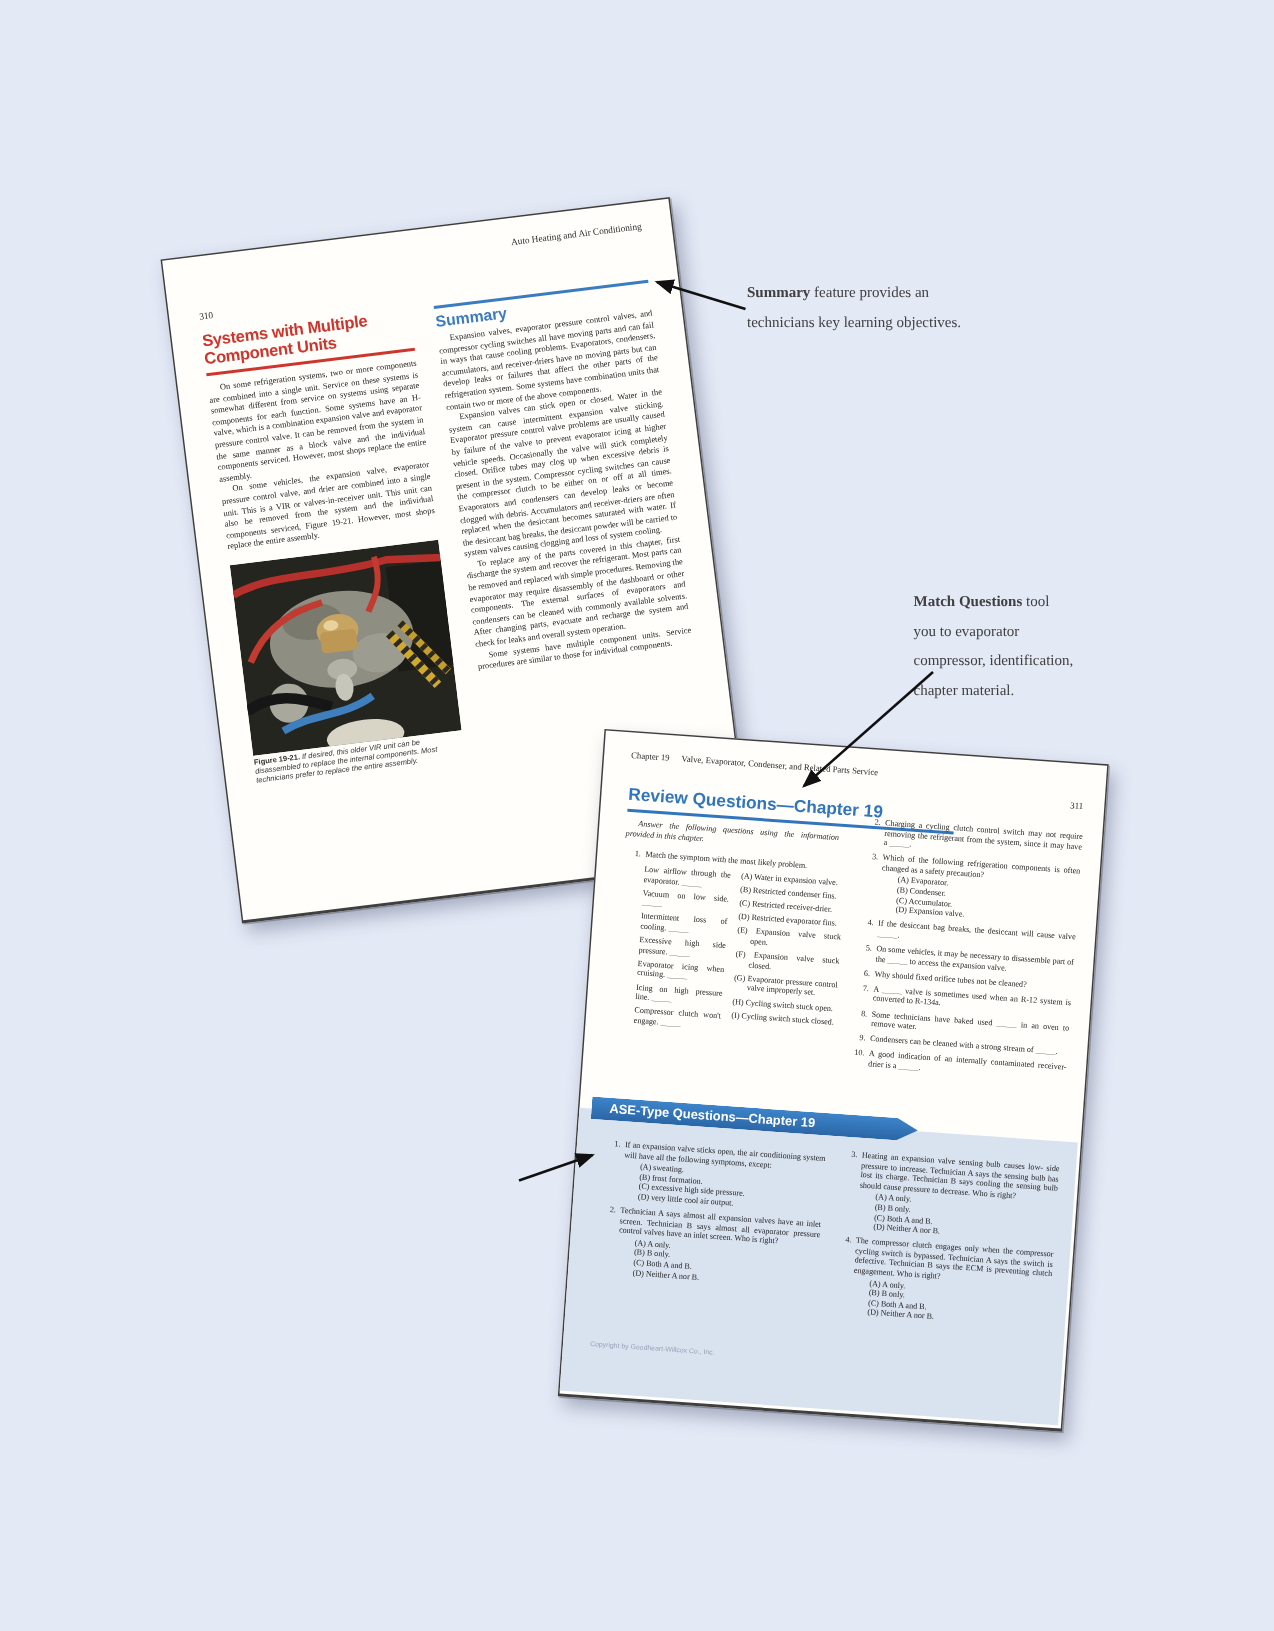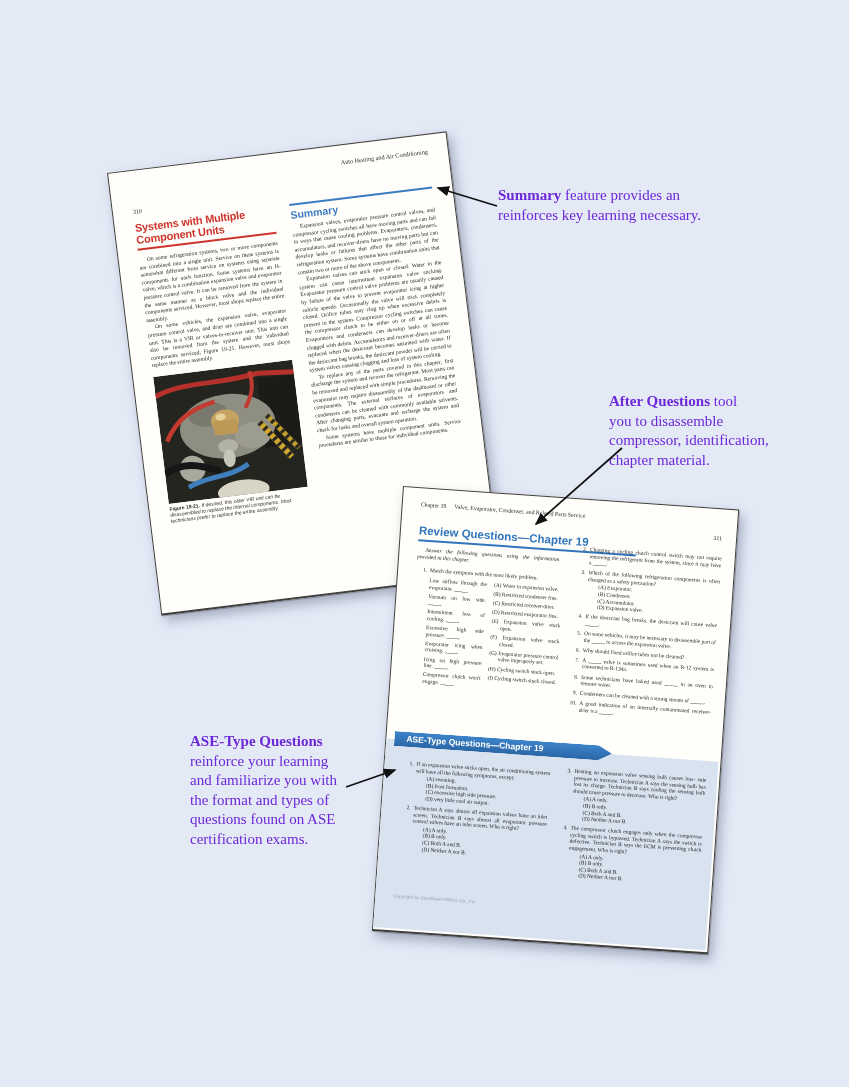--- a/index.html
+++ b/index.html
@@ -58,21 +58,21 @@
   .ase-panel{left:0;top:252px;width:333px;height:189px;background:#d9e3f0;}
   .ase-banner{left:8px;top:244px;width:218px;height:15px;box-sizing:border-box;padding-left:12px;
               background:linear-gradient(#3d84ca,#2a66a6);color:#fff;line-height:15px;
               font-family:"Liberation Sans",sans-serif;font-weight:bold;font-size:8.6px;
               clip-path:polygon(0 0,204px 0,218px 50%,204px 100%,0 100%);}
   .ase-left{left:18px;top:272px;width:148px;}
   .ase-right{left:176px;top:268px;width:146px;}
   .copyright{left:18px;top:406px;font-family:"Liberation Sans",sans-serif;font-size:4.6px;color:#98a2b6;}
 
   
-  .note{position:absolute;color:#6d28d9;font-size:15px;line-height:19.5px;font-family:"Liberation Serif",serif;}
+  .note{position:absolute;color:#404040;font-size:10px;line-height:19.5px;font-family:"Liberation Serif",serif;}
   .note .lead{font-weight:bold;}
   .note-summary{left:498px;top:186px;width:300px;}
   .note-review{left:609px;top:392px;width:200px;}
   .note-ase{left:190px;top:732px;width:190px;}
 
   .arrows{position:absolute;inset:0;pointer-events:none;}
 </style>
 </head>
 <body>
 
@@ -275,38 +275,30 @@
 (C) Both A and B.
 (D) Neither A nor B.</div>
           </div>
         </div>
     </div>
     <div class="abs copyright">Copyright by Goodheart-Willcox Co., Inc.</div>
   </div>
 
   <div class="note note-summary">
     <span class="lead">Summary</span><span> feature provides an</span>
-    <div>reinforces key learning necessary.</div>
+    <div>technicians key learning objectives.</div>
   </div>
 
   <div class="note note-review">
-    <span class="lead">After Questions</span><span> tool</span>
-    <div>you to disassemble</div>
+    <span class="lead">Match Questions</span><span> tool</span>
+    <div>you to evaporator</div>
     <div>compressor, identification,</div>
     <div>chapter material.</div>
   </div>
 
-  <div class="note note-ase">
-    <span class="lead">ASE-Type Questions</span>
-    <div>reinforce your learning</div>
-    <div>and familiarize you with</div>
-    <div>the format and types of</div>
-    <div>questions found on ASE</div>
-    <div>certification exams.</div>
-  </div>
 
   <svg class="arrows" width="849" height="1087" viewBox="0 0 849 1087">
     <defs>
       <marker id="ah" markerWidth="8" markerHeight="6" refX="6.5" refY="3" orient="auto">
         <path d="M0,0 L7.5,3 L0,6 Z" fill="#111"></path>
       </marker>
     </defs>
     <line x1="497" y1="206" x2="438" y2="188" stroke="#111" stroke-width="1.7" marker-end="url(#ah)"></line>
     <line x1="622" y1="448" x2="536" y2="524" stroke="#111" stroke-width="1.7" marker-end="url(#ah)"></line>
     <line x1="346" y1="787" x2="395" y2="770" stroke="#111" stroke-width="1.7" marker-end="url(#ah)"></line>

